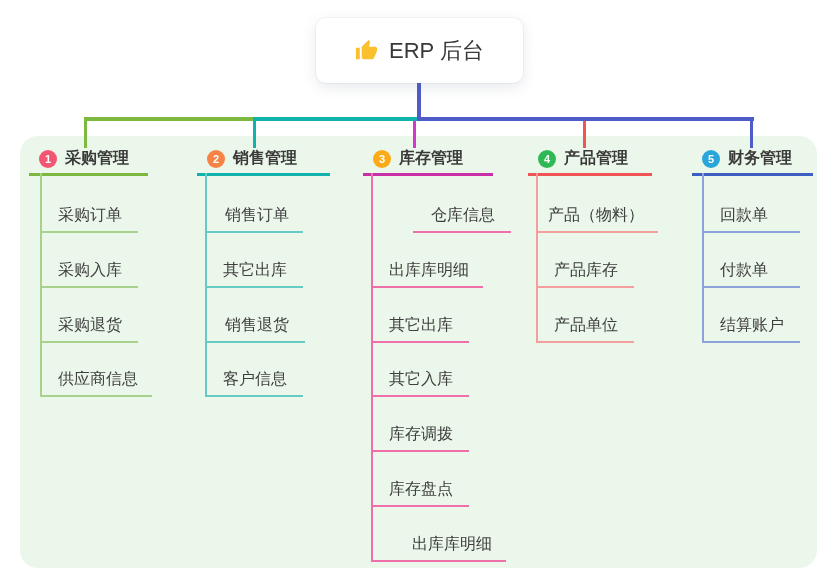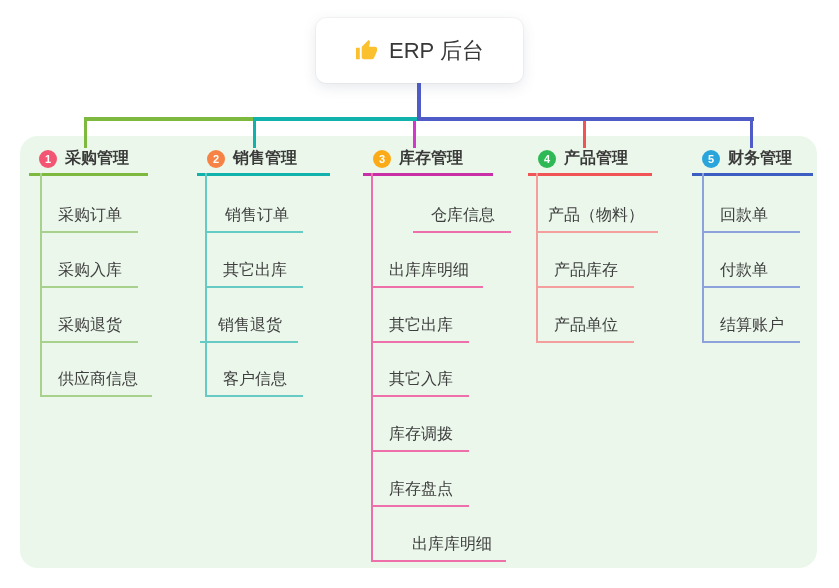--- a/index.html
+++ b/index.html
@@ -98,21 +98,21 @@
       <div class="branch-child" style="left: 40px; top: 260px; border-bottom-color: rgb(169, 209, 142);">采购入库</div>
       <div class="branch-child" style="left: 40px; top: 315px; border-bottom-color: rgb(169, 209, 142);">采购退货</div>
       <div class="branch-child" style="left: 40px; top: 369px; border-bottom-color: rgb(169, 209, 142);">供应商信息</div>
       <div class="branch-header" style="left: 197px; width: 133px; border-bottom-color: rgb(18, 178, 172);">
         <div class="badge" style="background: rgb(246, 131, 69);">2</div>
         <span>销售管理</span>
       </div>
       <div class="line trunk" style="left: 205px; top: 173px; height: 224.4px; background: rgb(102, 203, 196);"></div>
       <div class="branch-child" style="left: 205px; top: 205px; border-bottom-color: rgb(102, 203, 196); padding-left: 20px;">销售订单</div>
       <div class="branch-child" style="left: 205px; top: 260px; border-bottom-color: rgb(102, 203, 196);">其它出库</div>
-      <div class="branch-child" style="left: 200px; top: 315px; border-bottom-color: rgb(102, 203, 196);">销售退货</div>
+      <div class="branch-child" style="left: 207px; top: 315px; border-bottom-color: rgb(102, 203, 196);">销售退货</div>
       <div class="branch-child" style="left: 205px; top: 369px; border-bottom-color: rgb(102, 203, 196);">客户信息</div>
       <div class="branch-header" style="left: 363px; width: 130px; border-bottom-color: rgb(201, 47, 166);">
         <div class="badge" style="background: rgb(251, 171, 24);">3</div>
         <span>库存管理</span>
       </div>
       <div class="line trunk" style="left: 371px; top: 173px; height: 388.8px; background: rgb(238, 111, 170);"></div>
       <div class="branch-child" style="left: 371px; top: 205px; border-bottom-color: rgb(238, 111, 170); margin-left: 42px;">仓库信息</div>
       <div class="branch-child" style="left: 371px; top: 260px; border-bottom-color: rgb(238, 111, 170);">出库库明细</div>
       <div class="branch-child" style="left: 371px; top: 315px; border-bottom-color: rgb(238, 111, 170);">其它出库</div>
       <div class="branch-child" style="left: 371px; top: 369px; border-bottom-color: rgb(238, 111, 170);">其它入库</div>

